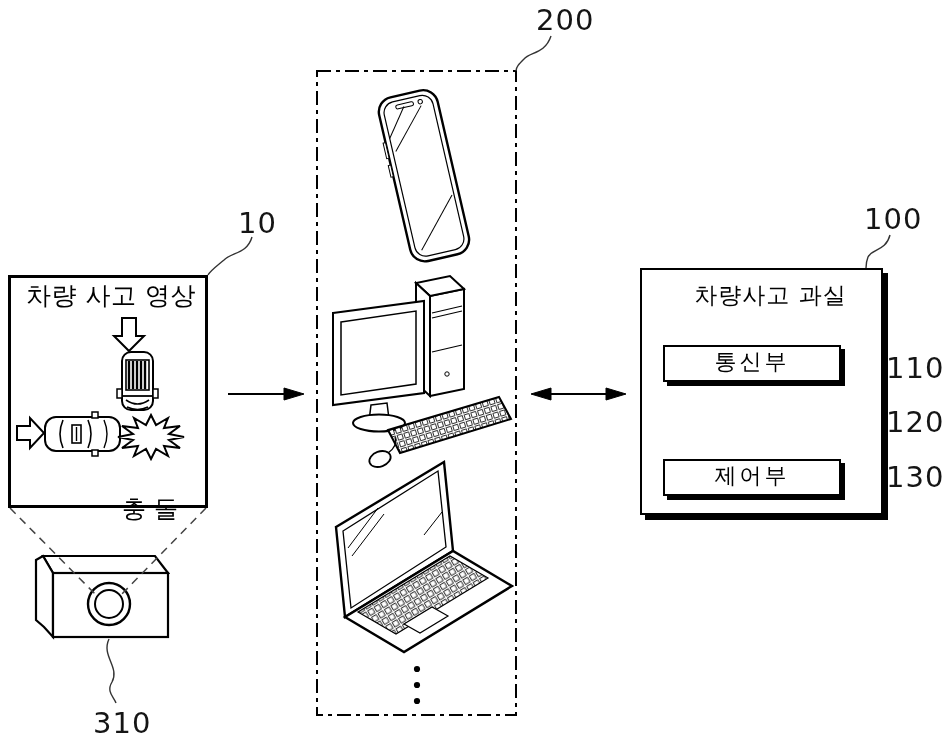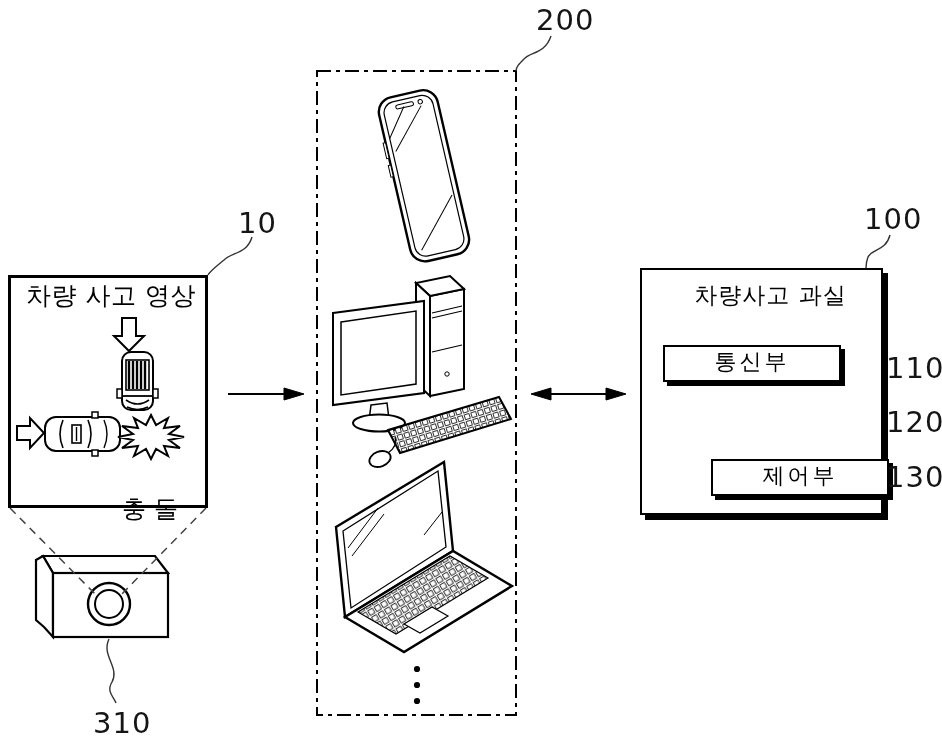--- a/index.html
+++ b/index.html
@@ -36,21 +36,21 @@
     line-height:1.4;letter-spacing:1px;white-space:nowrap;
   }
   .module{
     position:absolute;left:21px;width:174px;height:33px;
     border:2px solid #000;box-shadow:4px 4px 0 0 #000;background:#fff;
     display:flex;align-items:flex-start;justify-content:center;
     font-size:22px;font-weight:500;letter-spacing:3px;white-space:nowrap;
   }
   .module.m0{top:75px;}
   .module.m1{top:132px;}
-  .module.m2{top:189px;margin-left:48px;}
+  .module.m2{top:189px;}
 </style>
 </head>
 <body>
 
 <div class="canvas">
 
   <svg class="art" width="942" height="751" viewBox="0 0 942 751">
     <defs>
       <pattern id="keys" width="7" height="7" patternUnits="userSpaceOnUse" patternTransform="rotate(-17)">
         <rect x="0.6" y="0.6" width="4.8" height="4.8" fill="#fff" stroke="#000" stroke-width="0.8"></rect>

